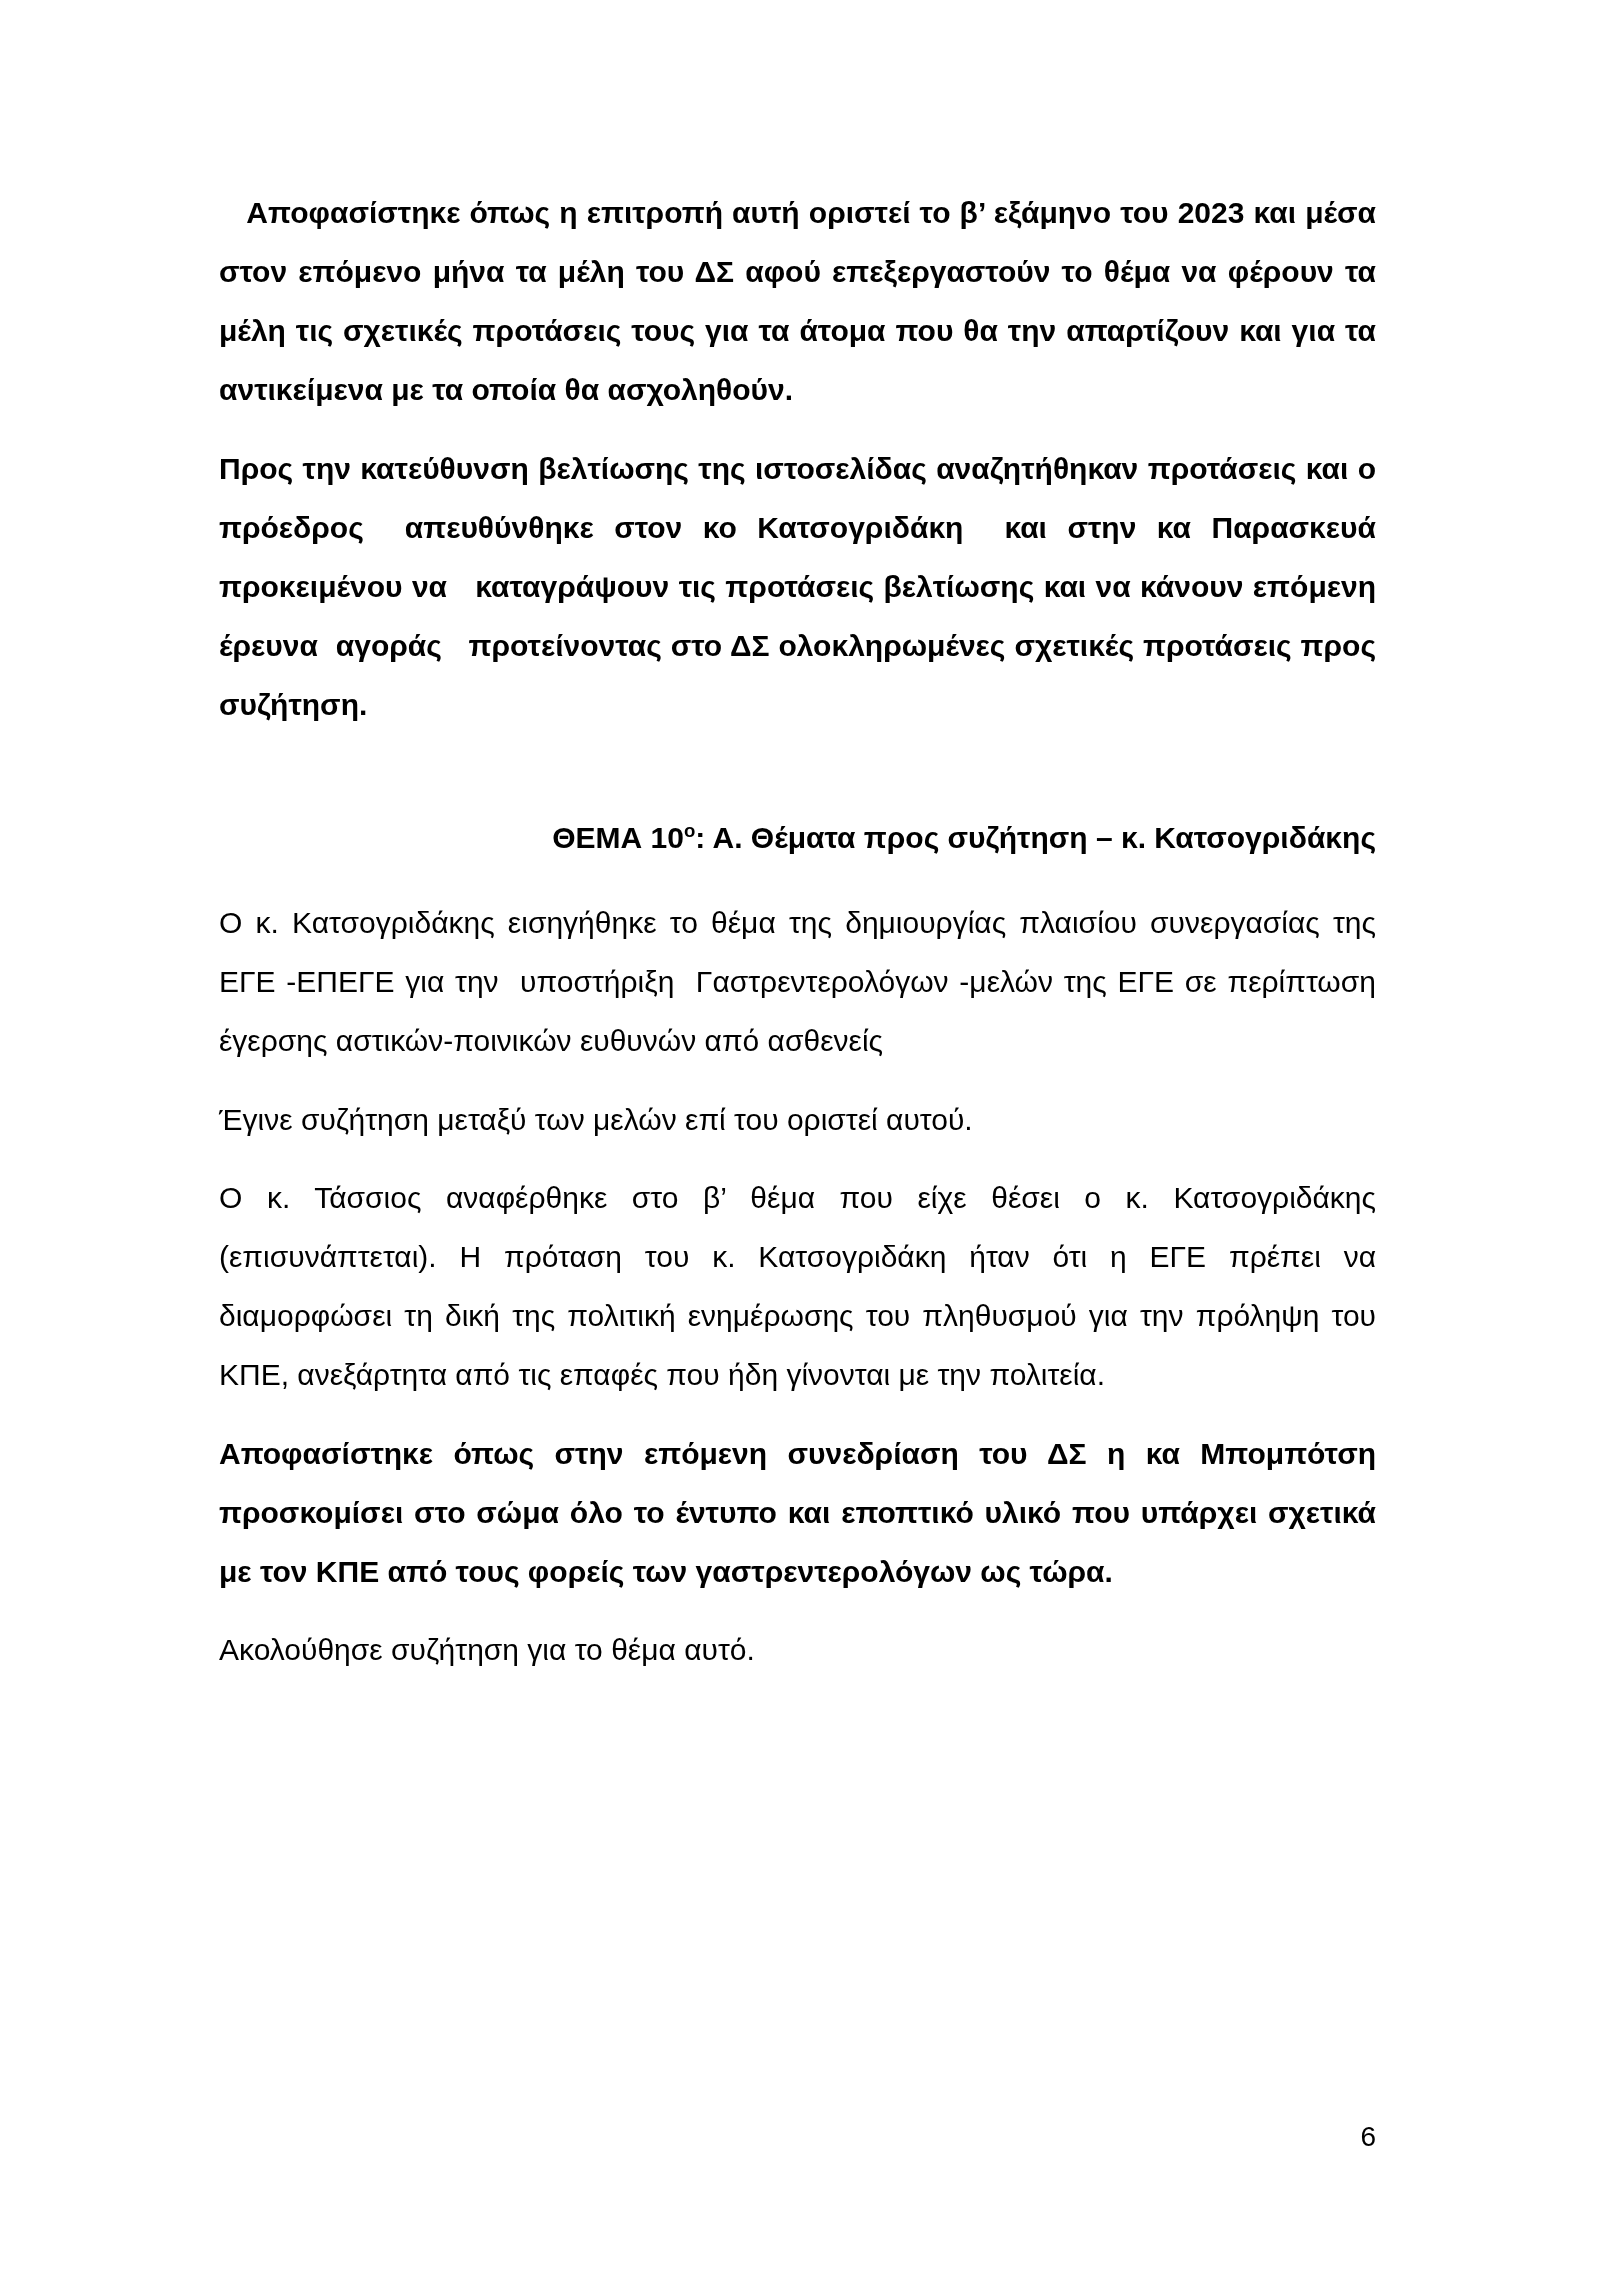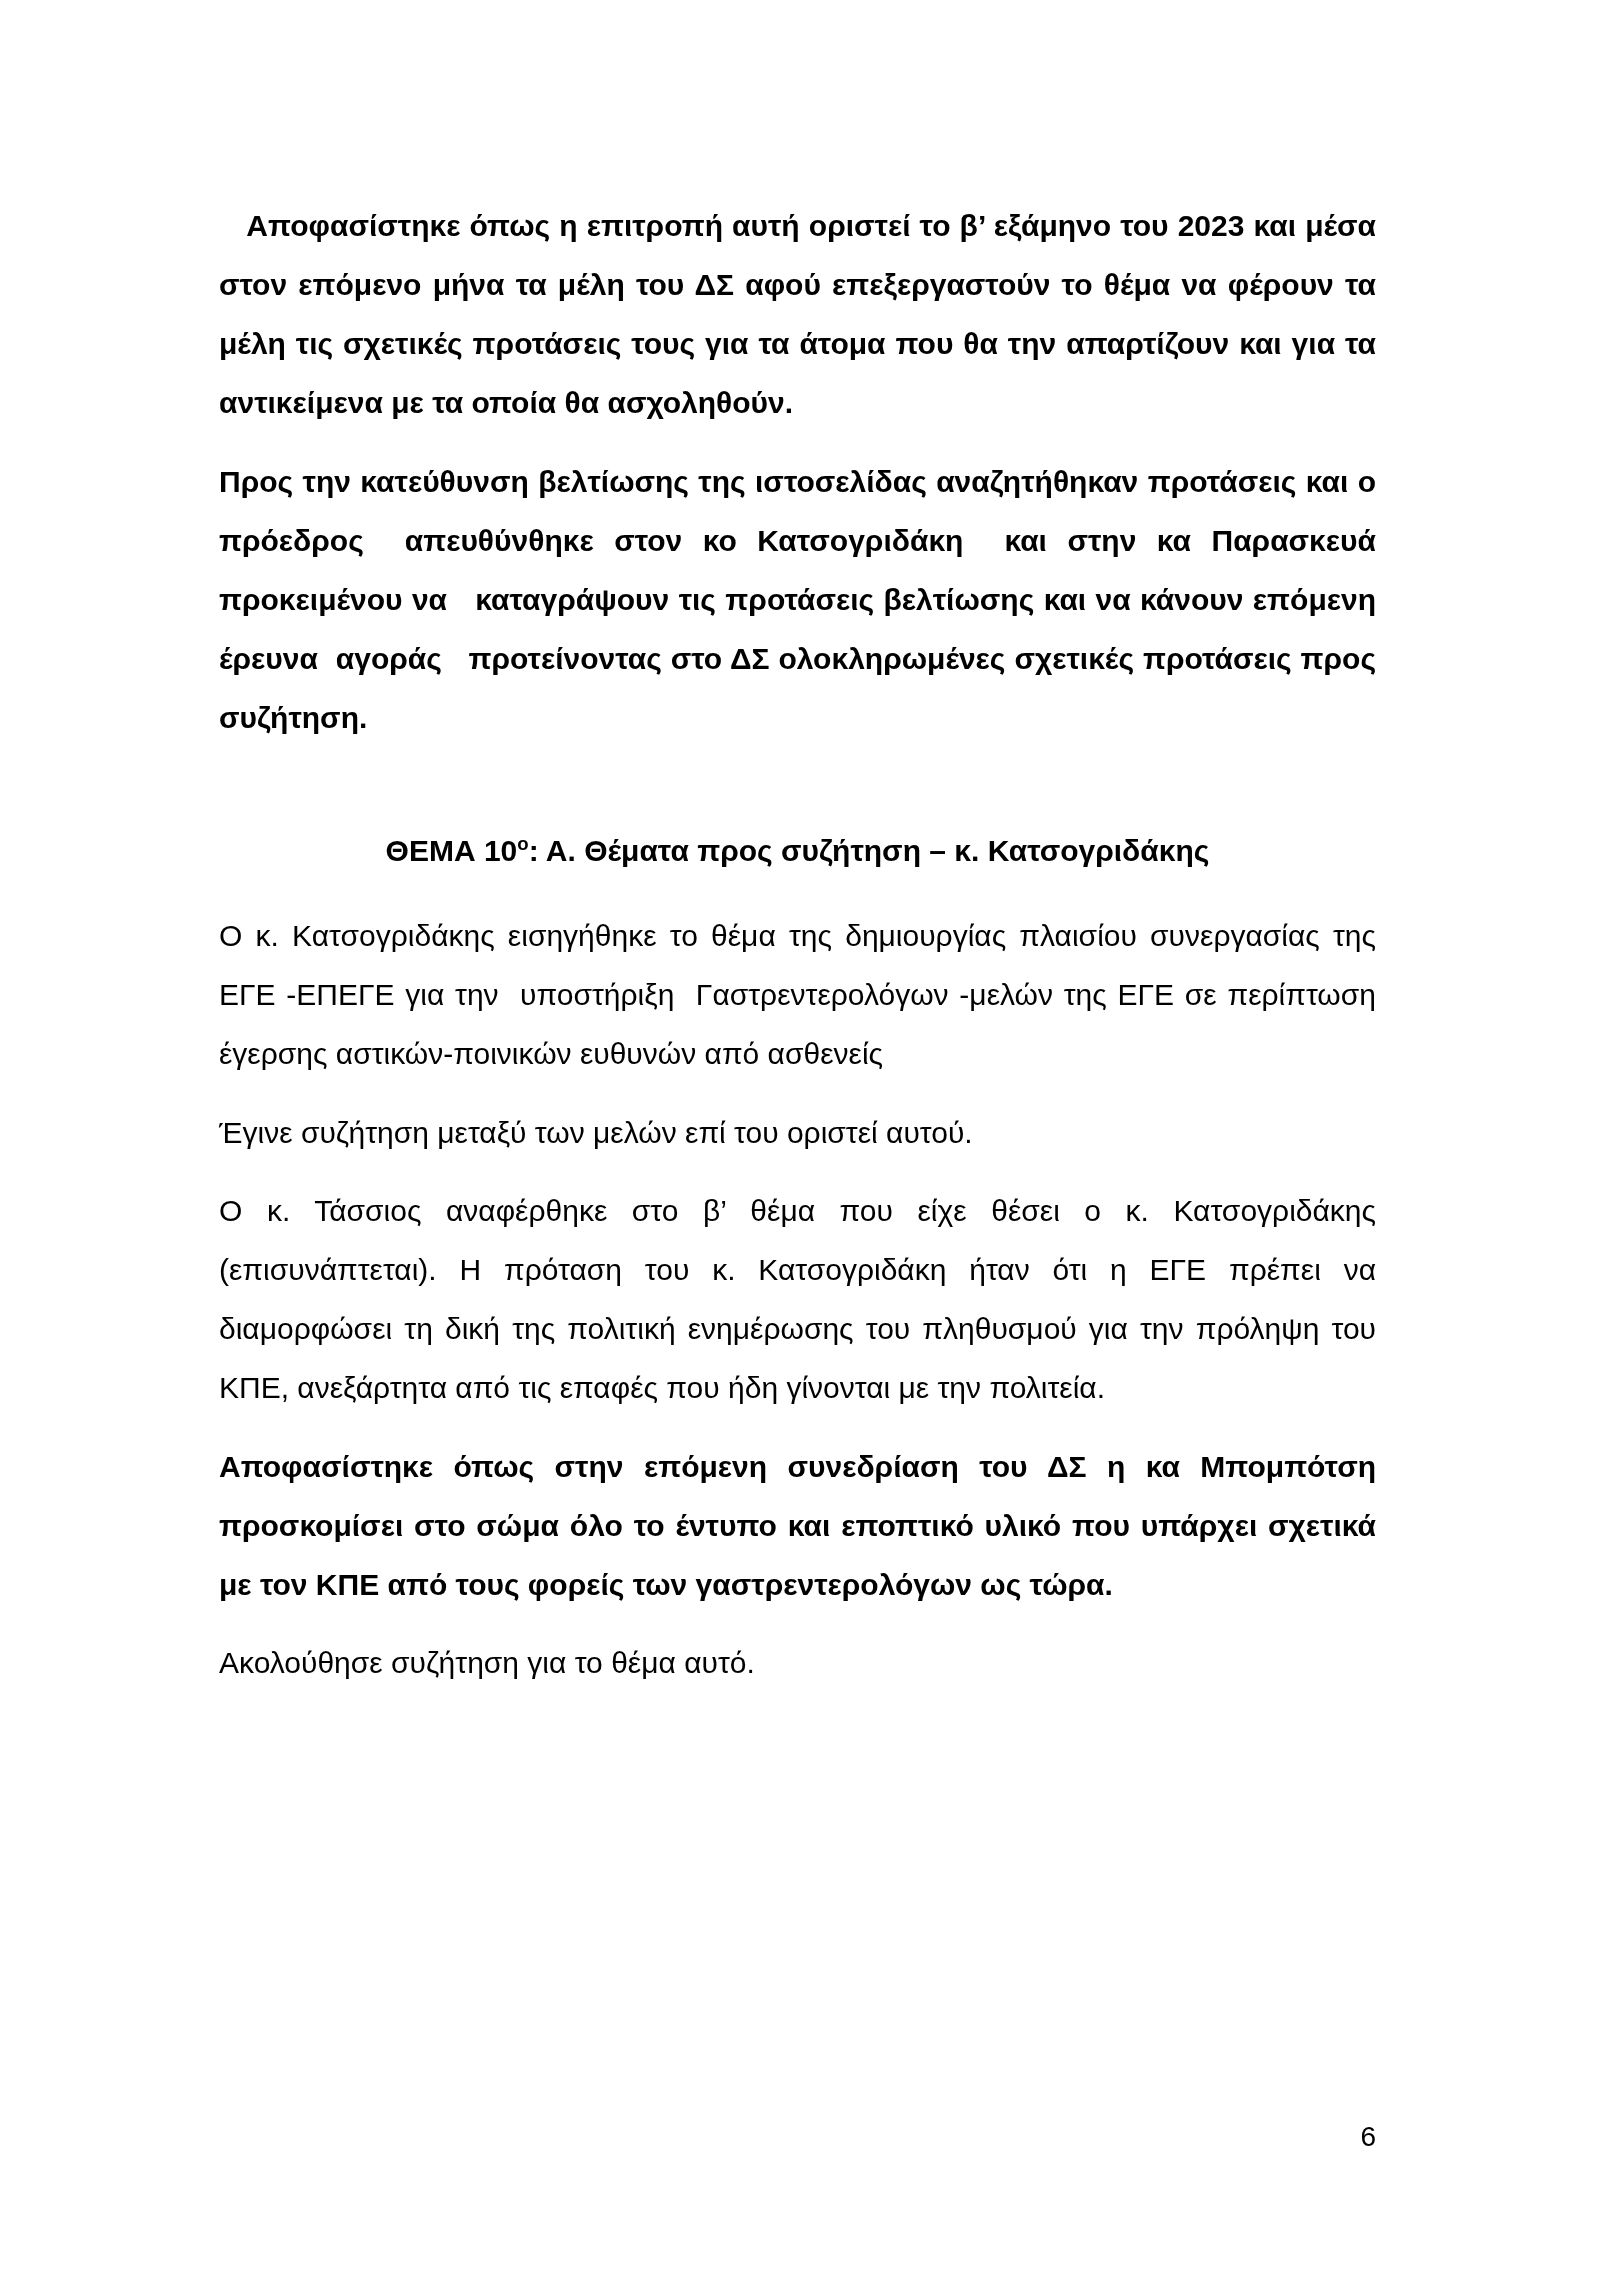--- a/index.html
+++ b/index.html
@@ -11,40 +11,40 @@
     height: 2293px;
     background: #ffffff;
     position: relative;
     font-family: "Liberation Sans", "DejaVu Sans", sans-serif;
     color: #000000;
     overflow: hidden;
   }
   .page-content {
     position: absolute;
     left: 219px;
-    top: 196px;
+    top: 183px;
     width: 1157px;
   }
   .para {
     font-size: 30px;
     line-height: 59px;
     text-align: justify;
     white-space: pre-wrap;
     margin: 0 0 19.6px 0;
     hyphens: none;
   }
   .para.bold {
     font-weight: 700;
   }
   .topic-heading {
     font-size: 30px;
     line-height: 59px;
     font-weight: 700;
     margin: 74px 0 26.5px 0;
-    text-align: center;
+    text-align: right;
     white-space: pre-wrap;
   }
   .topic-heading sup {
     font-size: 18.6px;
     line-height: 0;
     vertical-align: super;
   }
   .page-number {
     position: absolute;
     right: 245px;

